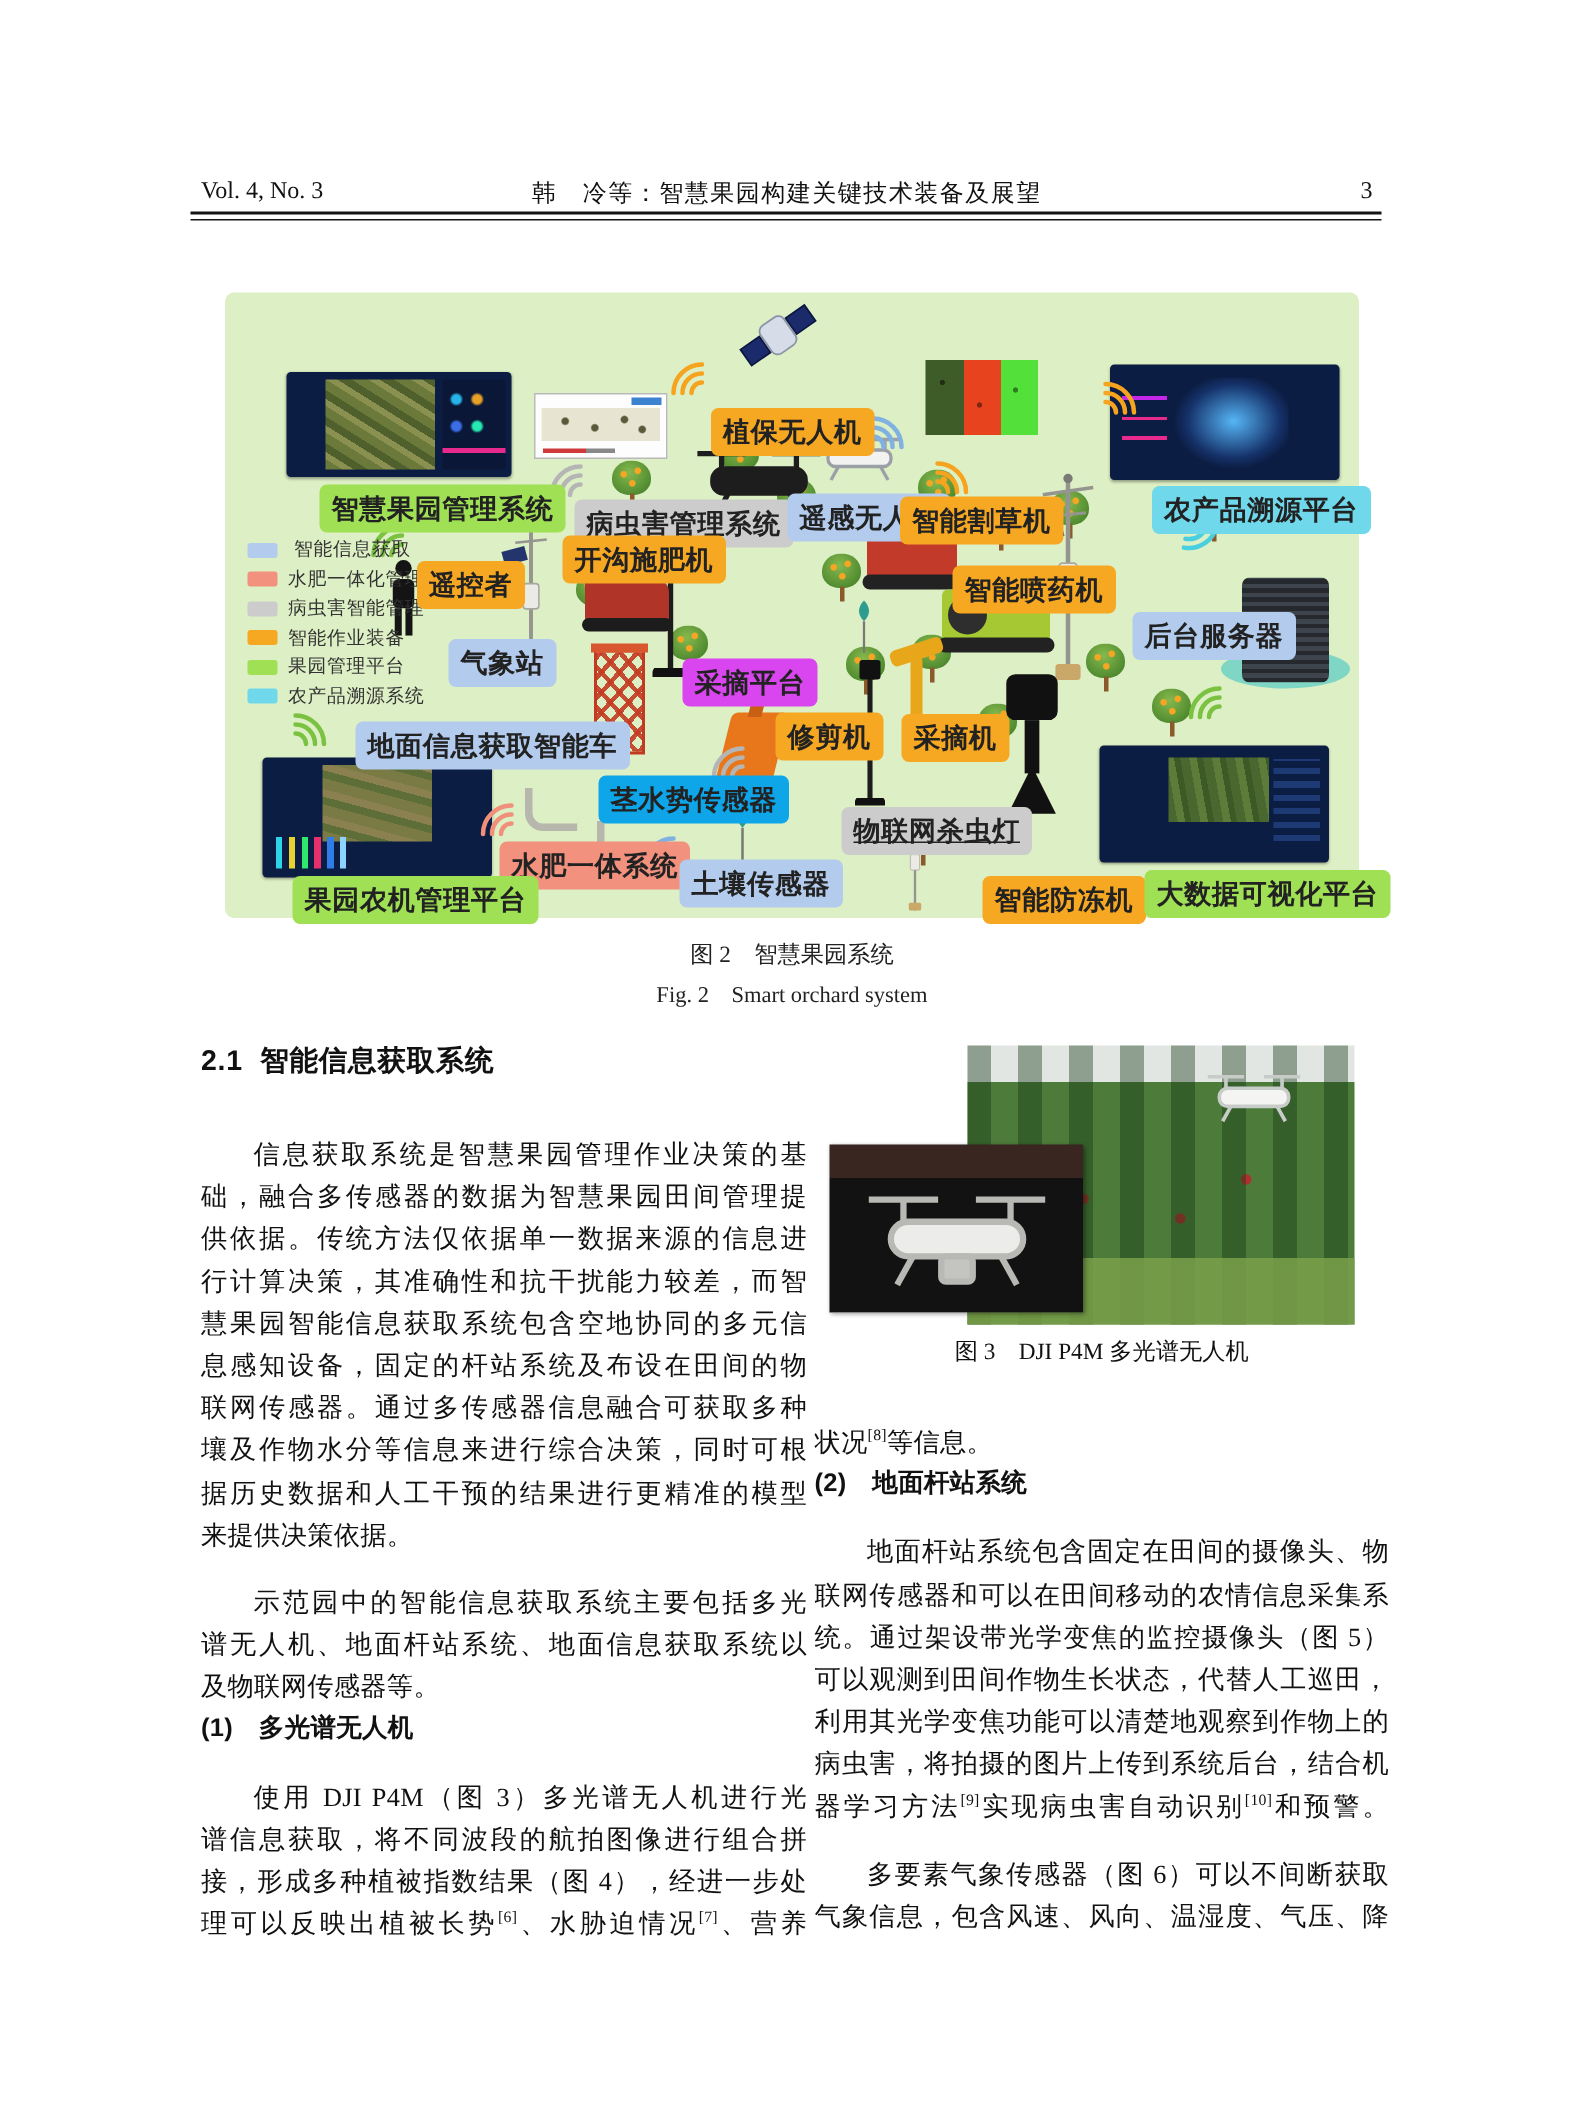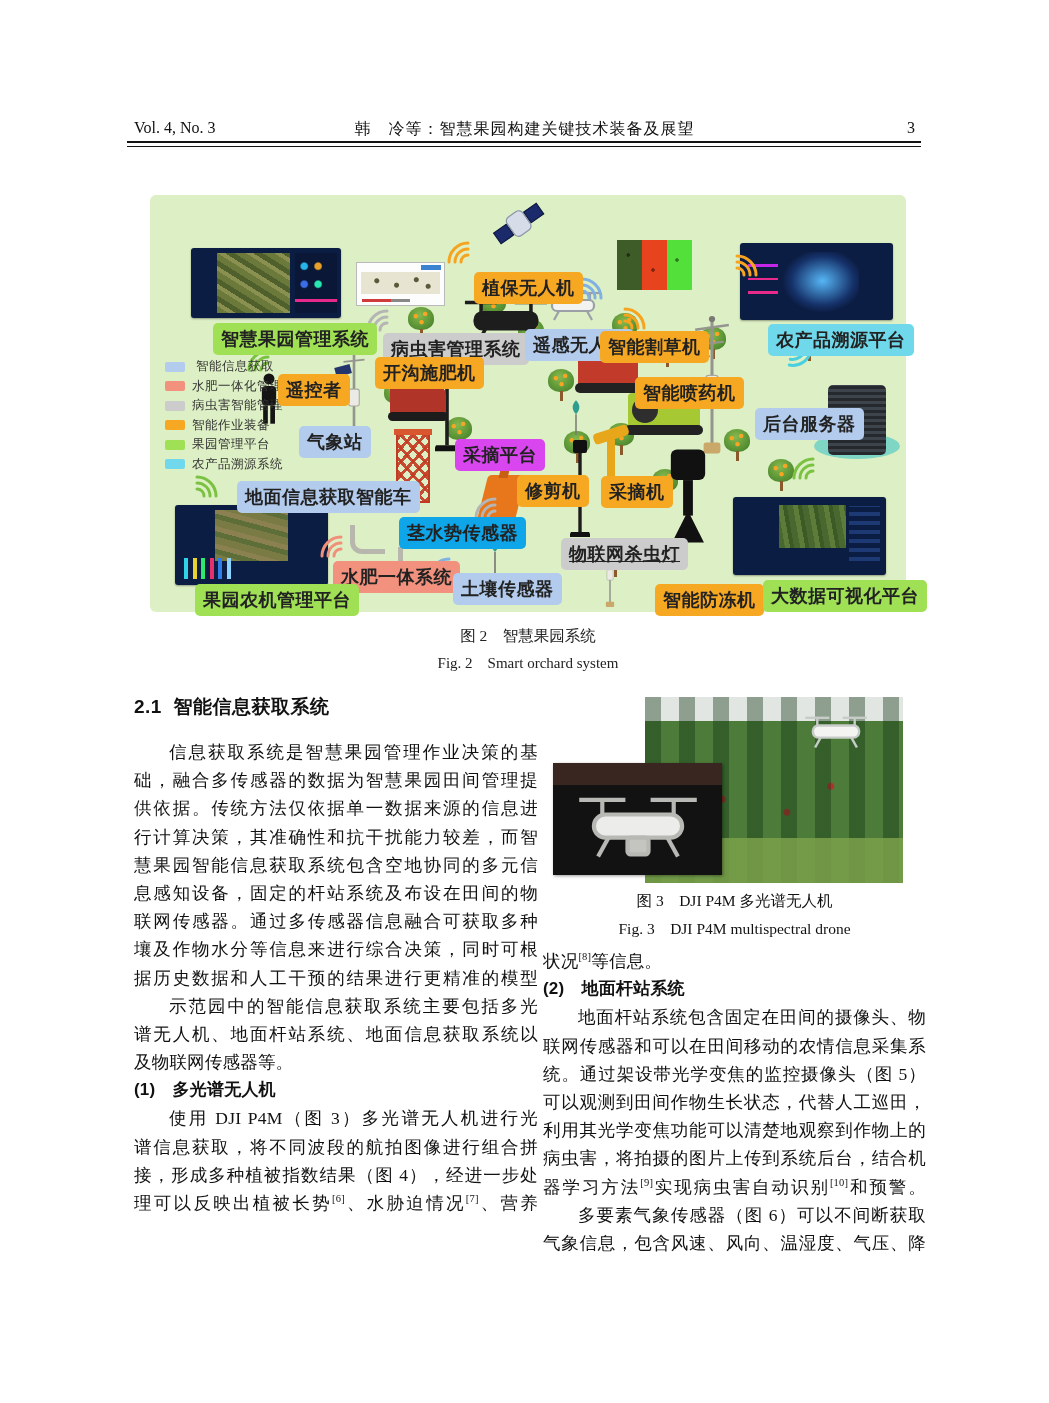--- a/index.html
+++ b/index.html
@@ -93,21 +93,21 @@
   .server-base{position:absolute;width:86px;height:26px;border-radius:50%;background:#7fd6c4;z-index:8;}
   
   .cap{position:absolute;width:756px;left:150px;text-align:center;font-size:15.5px;color:#222;}
   .cap-en{font-size:15px;}
   .sec-head{position:absolute;left:134px;top:694px;font-family:"Liberation Sans",sans-serif;
             font-weight:bold;font-size:19px;letter-spacing:.5px;}
   .col{position:absolute;z-index:2;}
   .tline{font-size:17.5px;line-height:28.2px;height:28.2px;overflow:hidden;text-align:justify;
          text-align-last:justify;letter-spacing:.2px;}
   .tline.short{text-align-last:left;}
-  .tline.indent{text-indent:35px;}
+  .tline.indent{text-indent:35px;margin-top:17px;}
   .tline.bold{font-family:"Liberation Sans",sans-serif;font-weight:bold;font-size:17px;text-align-last:left;}
   .tline sup{font-size:10.5px;line-height:0;vertical-align:super;}
   
   .fig3{position:absolute;left:543px;top:695px;width:383px;height:250px;z-index:2;}
   .ph-orchard{position:absolute;left:102px;top:2px;width:258px;height:186px;z-index:1;
     background:
       linear-gradient(180deg,rgba(0,0,0,0) 0 76%,rgba(122,160,74,.85) 76%),
       repeating-linear-gradient(90deg,rgba(18,52,18,.40) 0 16px,rgba(0,0,0,0) 16px 34px),
       radial-gradient(circle at 30% 55%,#b03030 3px,rgba(0,0,0,0) 4px),
       radial-gradient(circle at 55% 62%,#b03030 3px,rgba(0,0,0,0) 4px),
@@ -401,20 +401,21 @@
   <div class="col" id="col-left" style="left:134px;top:738px;width:404px">
       <div class="tline indent">信息获取系统是智慧果园管理作业决策的基</div>
       <div class="tline">础，融合多传感器的数据为智慧果园田间管理提</div>
       <div class="tline">供依据。传统方法仅依据单一数据来源的信息进</div>
       <div class="tline">行计算决策，其准确性和抗干扰能力较差，而智</div>
       <div class="tline">慧果园智能信息获取系统包含空地协同的多元信</div>
       <div class="tline">息感知设备，固定的杆站系统及布设在田间的物</div>
       <div class="tline">联网传感器。通过多传感器信息融合可获取多种</div>
       <div class="tline">壤及作物水分等信息来进行综合决策，同时可根</div>
       <div class="tline">据历史数据和人工干预的结果进行更精准的模型</div>
+      <div class="tline short">来提供决策依据。</div>
       <div class="tline indent">示范园中的智能信息获取系统主要包括多光</div>
       <div class="tline">谱无人机、地面杆站系统、地面信息获取系统以</div>
       <div class="tline short">及物联网传感器等。</div>
       <div class="tline short bold">(1)　多光谱无人机</div>
       <div class="tline indent">使用 DJI P4M（图 3）多光谱无人机进行光</div>
       <div class="tline">谱信息获取，将不同波段的航拍图像进行组合拼</div>
       <div class="tline">接，形成多种植被指数结果（图 4），经进一步处</div>
       <div class="tline">理可以反映出植被长势<sup>[6]</sup>、水胁迫情况<sup>[7]</sup>、营养</div>
     </div>
 
@@ -440,21 +441,20 @@
           <line x1="13" y1="6" x2="13" y2="13"></line>
             <line x1="47" y1="6" x2="47" y2="13"></line>
           <rect x="9" y="13" width="42" height="11" rx="5.5"></rect>
           <line x1="16" y1="24" x2="11" y2="33"></line>
             <line x1="44" y1="24" x2="49" y2="33"></line>
           <rect x="25" y="24" width="10" height="8" rx="1.5" fill="#c4c4c0"></rect>
         </g>
       </svg>
     </div>
     <div class="fig3-cap" style="top:196px">图 3　DJI P4M 多光谱无人机</div>
-    <div class="fig3-cap cap-en" style="top:224px">Fig. 3　DJI P4M multispectral drone</div>
   </div>
   <div class="col" id="col-right" style="left:543px;top:947px;width:383px">
       <div class="tline short">状况<sup>[8]</sup>等信息。</div>
       <div class="tline short bold">(2)　地面杆站系统</div>
       <div class="tline indent">地面杆站系统包含固定在田间的摄像头、物</div>
       <div class="tline">联网传感器和可以在田间移动的农情信息采集系</div>
       <div class="tline">统。通过架设带光学变焦的监控摄像头（图 5）</div>
       <div class="tline">可以观测到田间作物生长状态，代替人工巡田，</div>
       <div class="tline">利用其光学变焦功能可以清楚地观察到作物上的</div>
       <div class="tline">病虫害，将拍摄的图片上传到系统后台，结合机</div>

